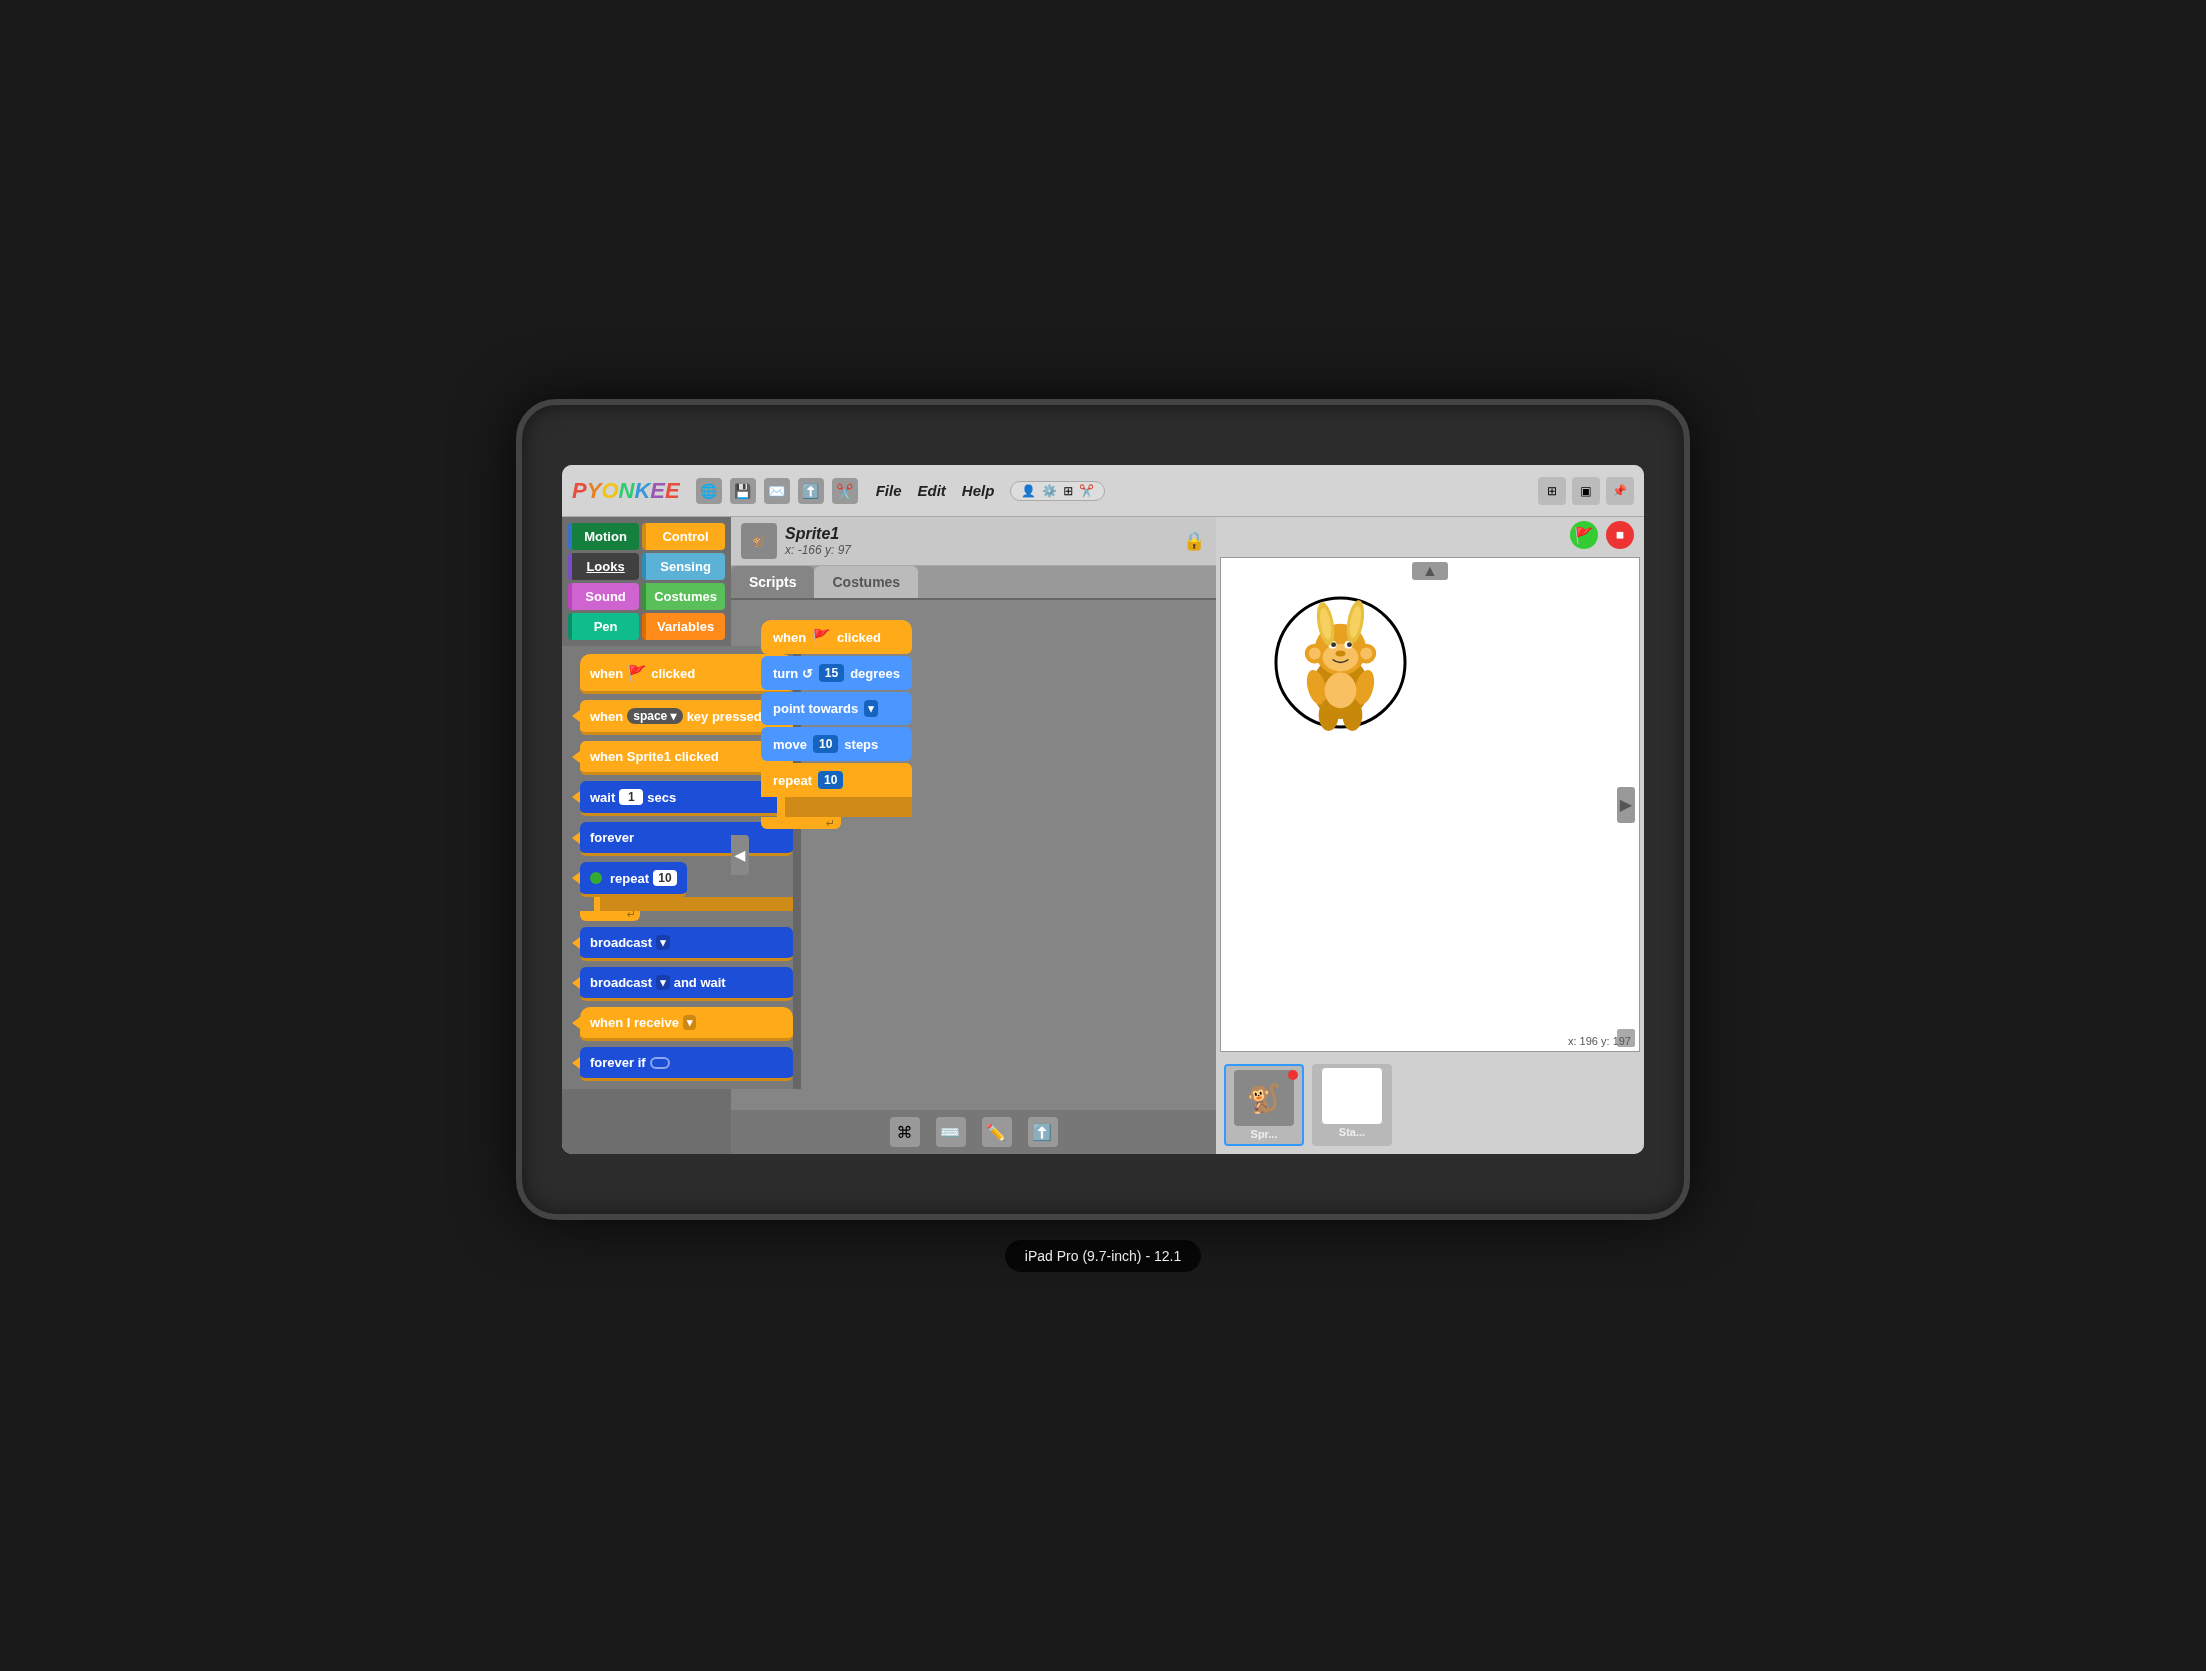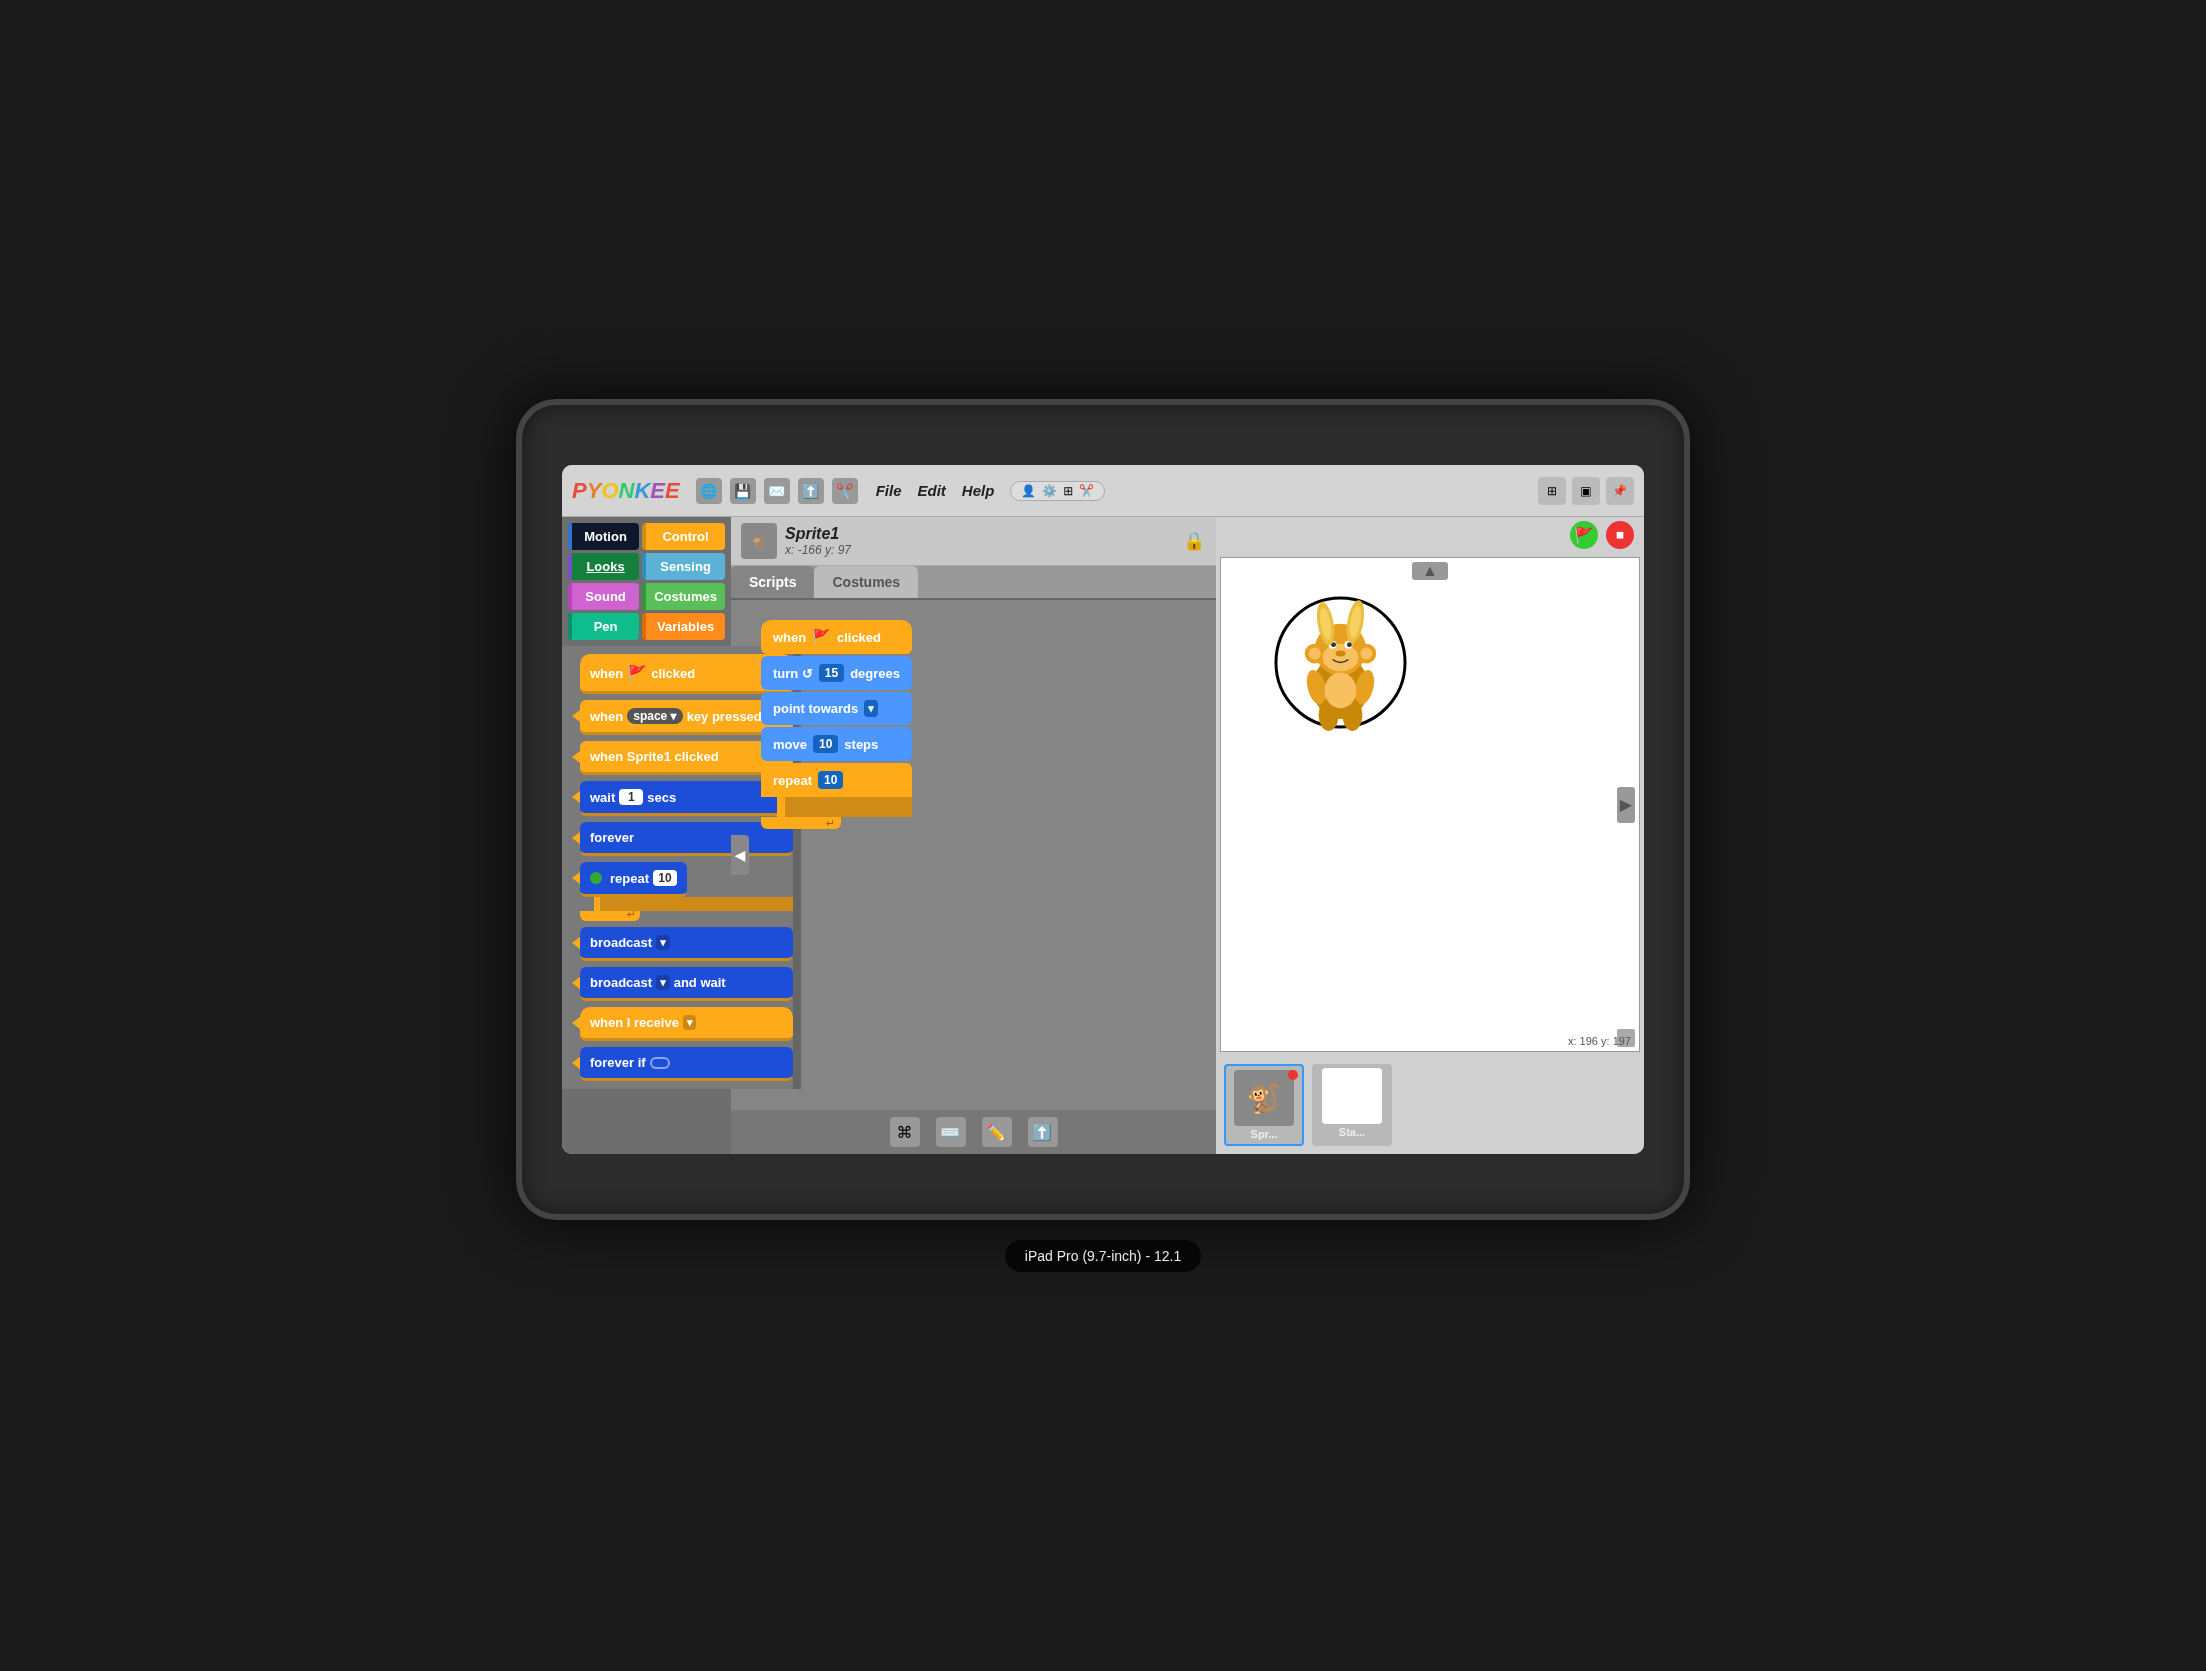--- a/index.html
+++ b/index.html
@@ -100,23 +100,23 @@
     .cat-btn {
       padding: 6px 8px;
       border-radius: 4px;
       font-size: 13px;
       font-weight: bold;
       color: white;
       cursor: pointer;
       text-align: center;
       border-left: 4px solid rgba(255,255,255,0.3);
     }
-    .cat-motion { background: #0f172a; border-color: #3373cc; }
+    .cat-motion { background: #15803d; border-color: #3373cc; }
     .cat-control { background: #ffab19; border-color: #cf8b17; }
-    .cat-looks { background: #15803d; border-color: #774dcb; text-decoration: underline; }
+    .cat-looks { background: #404040; border-color: #774dcb; text-decoration: underline; }
     .cat-sensing { background: #5cb1d6; border-color: #2e8eb8; }
     .cat-sound { background: #cf63cf; border-color: #bd42bd; }
     .cat-operators { background: #59c059; border-color: #389438; }
     .cat-pen { background: #0fbd8c; border-color: #0b8e69; }
     .cat-variables { background: #ff8c1a; border-color: #db6e00; }
     
     .blocks-panel {
       width: 239px;
       background: #7a7a7a;
       overflow-y: auto;

